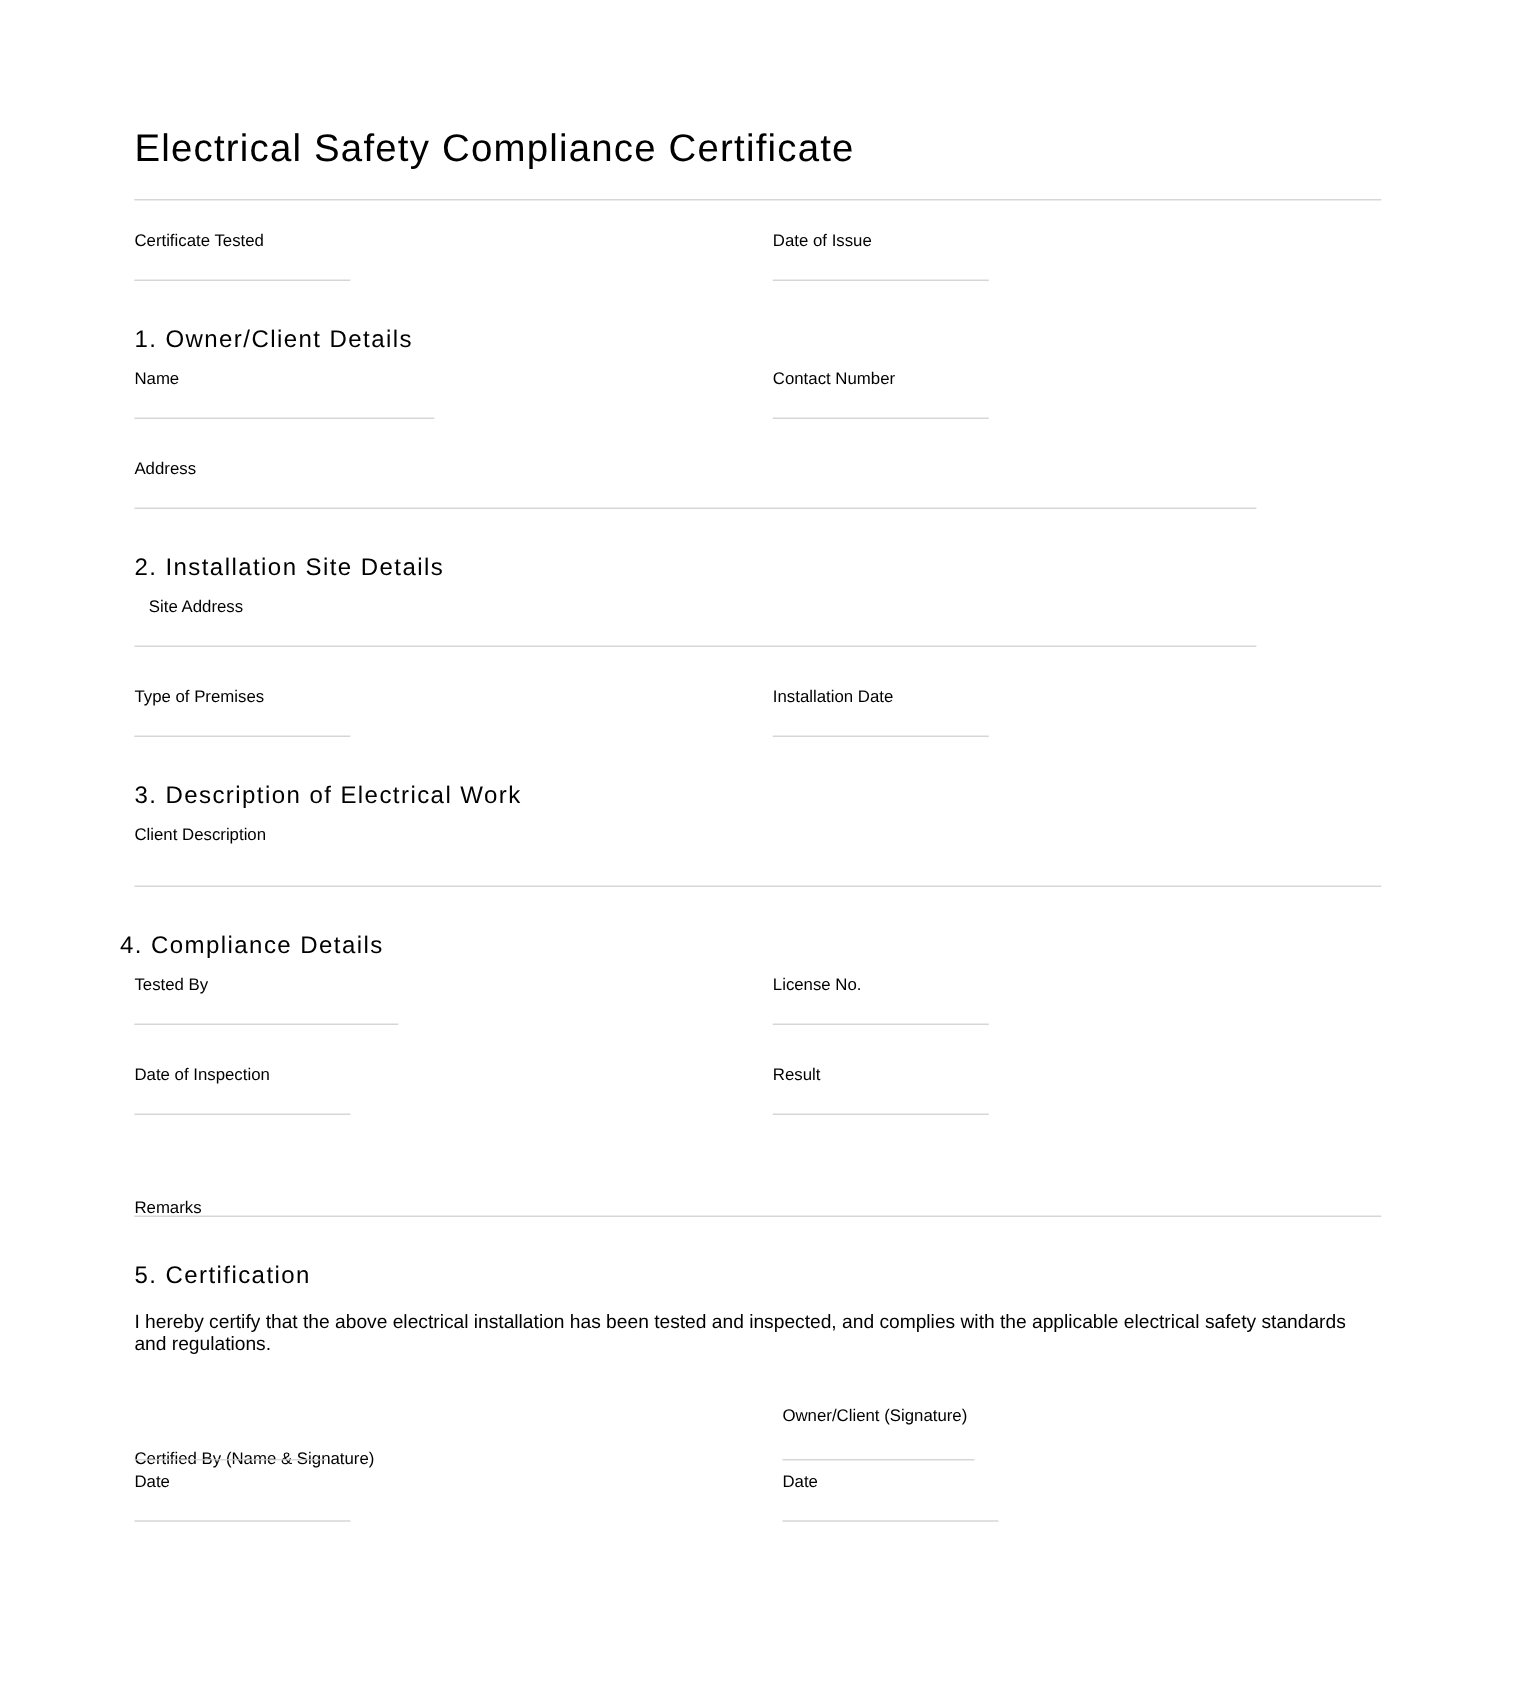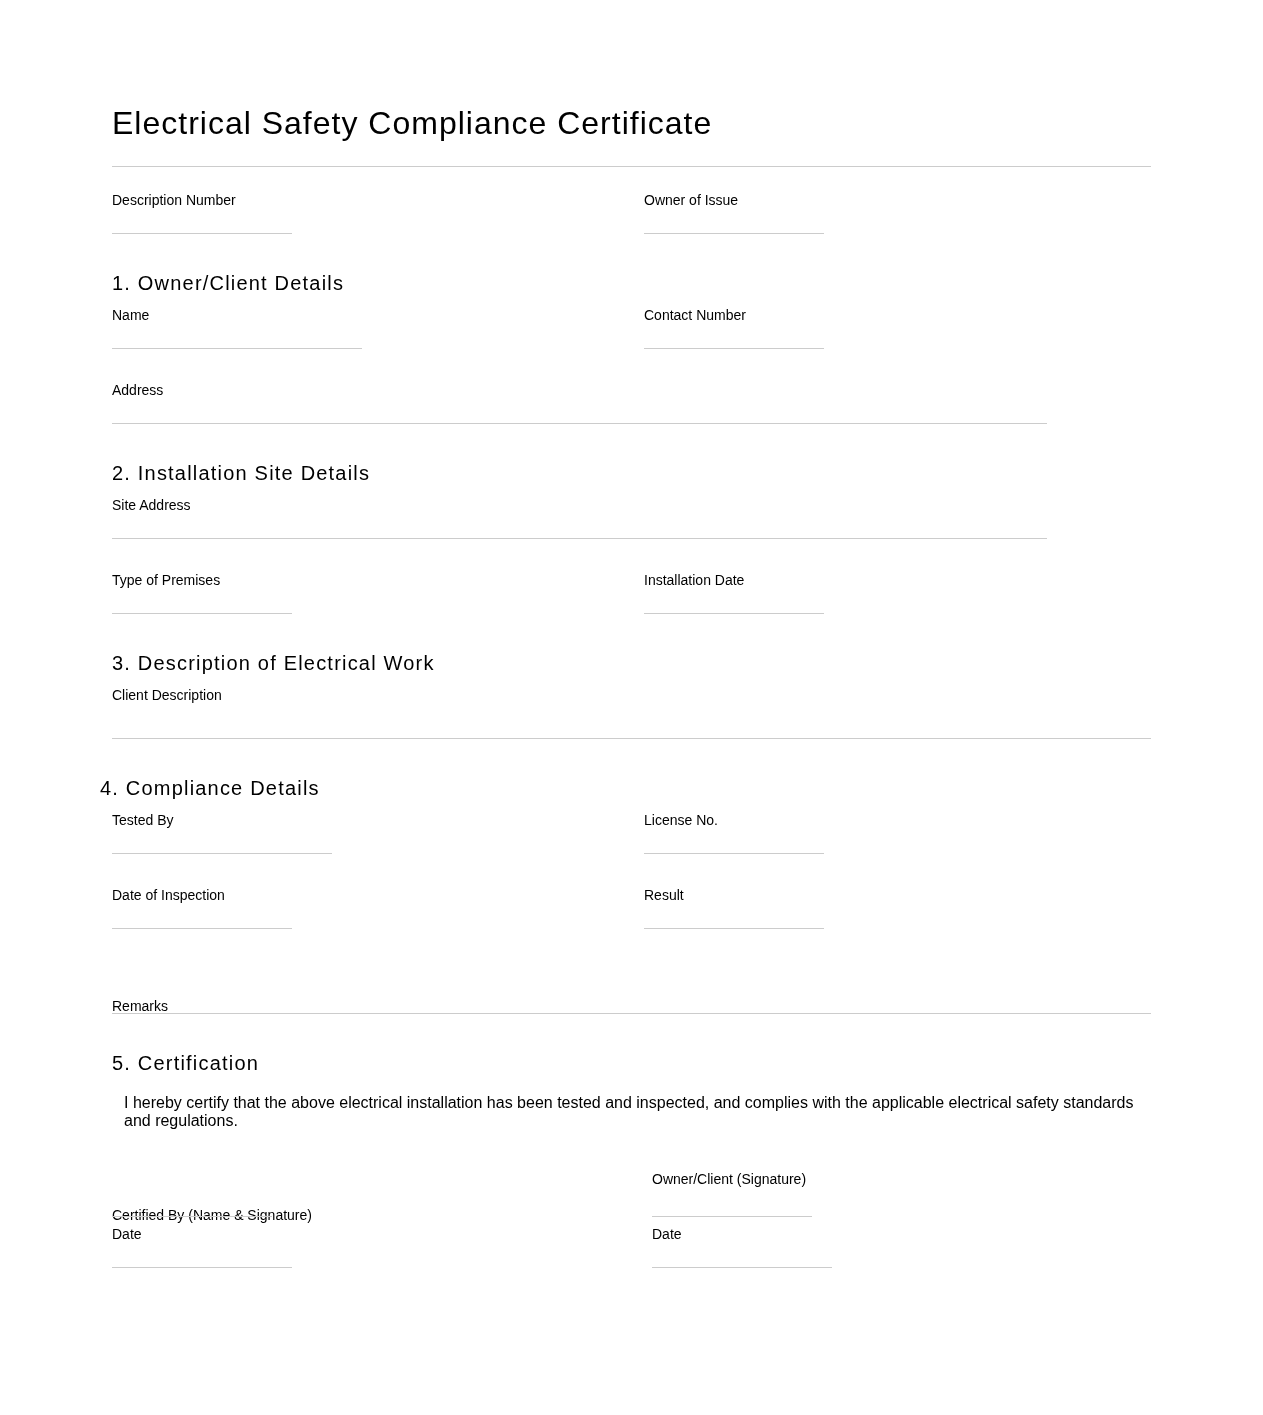--- a/index.html
+++ b/index.html
@@ -47,40 +47,40 @@
       line-height: 18px;
       width: 1040px;
     }
   </style>
 </head>
 <body>
 
 <h1 class="abs title">Electrical Safety Compliance Certificate</h1>
 <div class="abs hr" style="left:112px; top:166px; width:1039px;"></div>
 
-<div class="abs label" style="left:112px; top:191px;">Description Number</div>
+<div class="abs label" style="left:112px; top:191px;">Certificate Tested</div>
 <div class="abs field-line" style="left:112px; top:233px; width:180px;"></div>
 
-<div class="abs label" style="left:644px; top:191px;">Owner of Issue</div>
+<div class="abs label" style="left:644px; top:191px;">Date of Issue</div>
 <div class="abs field-line" style="left:644px; top:233px; width:180px;"></div>
 
 <h2 class="abs section-heading" style="left:112px; top:268px;">1. Owner/Client Details</h2>
 
 <div class="abs label" style="left:112px; top:306px;">Name</div>
 <div class="abs field-line" style="left:112px; top:348px; width:250px;"></div>
 
 <div class="abs label" style="left:644px; top:306px;">Contact Number</div>
 <div class="abs field-line" style="left:644px; top:348px; width:180px;"></div>
 
 <div class="abs label" style="left:112px; top:381px;">Address</div>
 <div class="abs field-line" style="left:112px; top:423px; width:935px;"></div>
 
 <h2 class="abs section-heading" style="left:112px; top:458px;">2. Installation Site Details</h2>
 
-<div class="abs label" style="left:112px; top:496px;">Site Address</div>
+<div class="abs label" style="left:124px; top:496px;">Site Address</div>
 <div class="abs field-line" style="left:112px; top:538px; width:935px;"></div>
 
 <div class="abs label" style="left:112px; top:571px;">Type of Premises</div>
 <div class="abs field-line" style="left:112px; top:613px; width:180px;"></div>
 
 <div class="abs label" style="left:644px; top:571px;">Installation Date</div>
 <div class="abs field-line" style="left:644px; top:613px; width:180px;"></div>
 
 <h2 class="abs section-heading" style="left:112px; top:648px;">3. Description of Electrical Work</h2>
 
@@ -99,21 +99,21 @@
 <div class="abs field-line" style="left:112px; top:928px; width:180px;"></div>
 
 <div class="abs label" style="left:644px; top:886px;">Result</div>
 <div class="abs field-line" style="left:644px; top:928px; width:180px;"></div>
 
 <div class="abs label" style="left:112px; top:961px;margin-top:36px;">Remarks</div>
 <div class="abs field-line" style="left:112px; top:1013px; width:1039px;"></div>
 
 <h2 class="abs section-heading" style="left:112px; top:1048px;">5. Certification</h2>
 
-<div class="abs para" style="left:112px; top:1094px;margin-left:12px;">I hereby certify that the above electrical installation has been tested and inspected, and complies with the applicable electrical safety standards and regulations.</div>
+<div class="abs para" style="left:112px; top:1094px;">I hereby certify that the above electrical installation has been tested and inspected, and complies with the applicable electrical safety standards and regulations.</div>
 
 <div class="abs label" style="left:112px; top:1206px;">Certified By (Name &amp; Signature)</div>
 <div class="abs field-line" style="left:112px; top:1216px; width:160px;"></div>
 
 <div class="abs label" style="left:112px; top:1225px;">Date</div>
 <div class="abs field-line" style="left:112px; top:1267px; width:180px;"></div>
 
 <div class="abs label" style="left:652px; top:1170px;">Owner/Client (Signature)</div>
 <div class="abs field-line" style="left:652px; top:1216px; width:160px;"></div>
 

